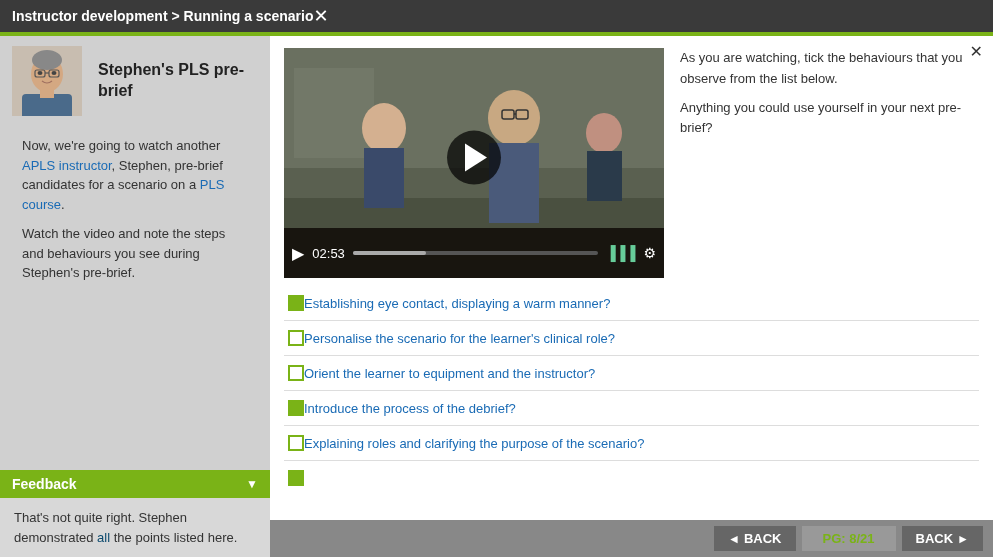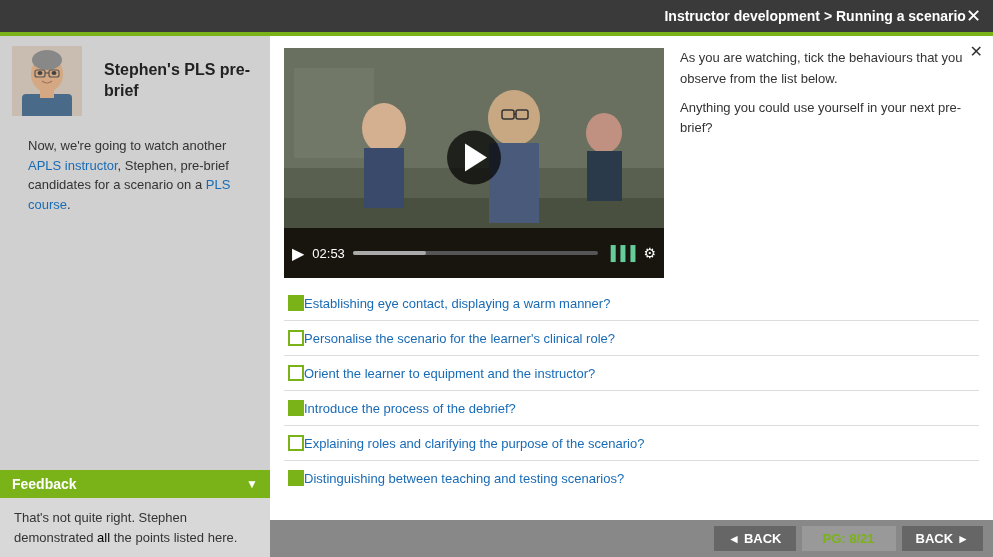--- a/index.html
+++ b/index.html
@@ -19,21 +19,21 @@
       flex-direction: column;
     }
 
     .title-bar {
       background: #3a3a3a;
       color: #fff;
       padding: 6px 12px;
       font-size: 14px;
       display: flex;
       align-items: center;
-      justify-content: flex-end;
+      justify-content: flex-start;
       min-height: 32px;
     }
     .title-bar-text { font-size: 14px; }
     .title-bar-text span { font-weight: bold; }
     .close-btn {
       color: #fff;
       font-size: 18px;
       cursor: pointer;
       background: none;
       border: none;
@@ -54,40 +54,40 @@
       flex-direction: column;
       border-top: 4px solid #7ab317;
       flex-shrink: 0;
     }
 
     .instructor-header {
       display: flex;
       align-items: center;
       padding: 10px 12px;
       background: #d0d0d0;
-      gap: 22px;
+      gap: 16px;
     }
     .avatar-img {
       width: 70px;
       height: 70px;
       background: #888;
       flex-shrink: 0;
       overflow: hidden;
       position: relative;
     }
     .avatar-img svg { width: 70px; height: 70px; }
     .instructor-name {
       font-size: 16px;
       font-weight: bold;
       color: #222;
       line-height: 1.3;
     }
 
     .left-text {
-      padding: 10px 28px;
+      padding: 10px 22px;
       font-size: 13px;
       color: #333;
       line-height: 1.5;
       flex: 1;
     }
     .left-text p { margin-bottom: 10px; }
     .left-text a, .left-text .link { color: #1a6bb5; text-decoration: none; }
 
     .feedback-section {
       background: #d0d0d0;
@@ -106,21 +106,21 @@
       font-size: 12px;
       color: #fff;
     }
     .feedback-text {
       padding: 10px 14px;
       font-size: 13px;
       color: #333;
       line-height: 1.5;
       background: #d8d8d8;
     }
-    .feedback-text .link { color: #000000; }
+    .feedback-text .link { color: #0c4a6e; }
 
     
     .right-panel {
       flex: 1;
       background: #fff;
       display: flex;
       flex-direction: column;
       border-top: 4px solid #7ab317;
       position: relative;
     }
@@ -333,20 +333,21 @@
             <path d="M30 35 Q35 39 40 35" fill="none" stroke="#a07060" stroke-width="1.2"></path>
           </svg>
         </div>
         <div class="instructor-name">Stephen's PLS pre-brief</div>
       </div>
 
       <div class="left-text">
         <p>
           Now, we're going to watch another <span class="link">APLS instructor</span>, Stephen, pre-brief candidates for a scenario on a <span class="link">PLS course</span>.
         </p>
+        <p>Watch the video and note the steps and behaviours you see during Stephen's pre-brief.</p>
       </div>
 
       <div class="feedback-section">
         <div class="feedback-header">
           <span>Feedback</span>
           <span class="feedback-arrow">▼</span>
         </div>
         <div class="feedback-text">
           That's not quite right. Stephen demonstrated <span class="link">all</span> the points listed here.
         </div>
@@ -424,21 +425,20 @@
           <div class="checklist-item">
             <div class="check-box checked-green"></div>
             <span>Introduce the process of the debrief?</span>
           </div>
           <div class="checklist-item">
             <div class="check-box unchecked" style="background: rgb(255, 255, 255);"></div>
             <span>Explaining roles and clarifying the purpose of the scenario?</span>
           </div>
           <div class="checklist-item">
             <div class="check-box checked-green"></div>
-            <span>Distinguishing between teaching and testing scenarios?</span>
           </div>
         </div>
 
       <div class="nav-bar">
         <button class="nav-btn">
           <span class="arrow-left">◄</span>
           <span>BACK</span>
         </button>
         <span class="page-indicator">PG: 8/21</span>
         <button class="nav-btn">

